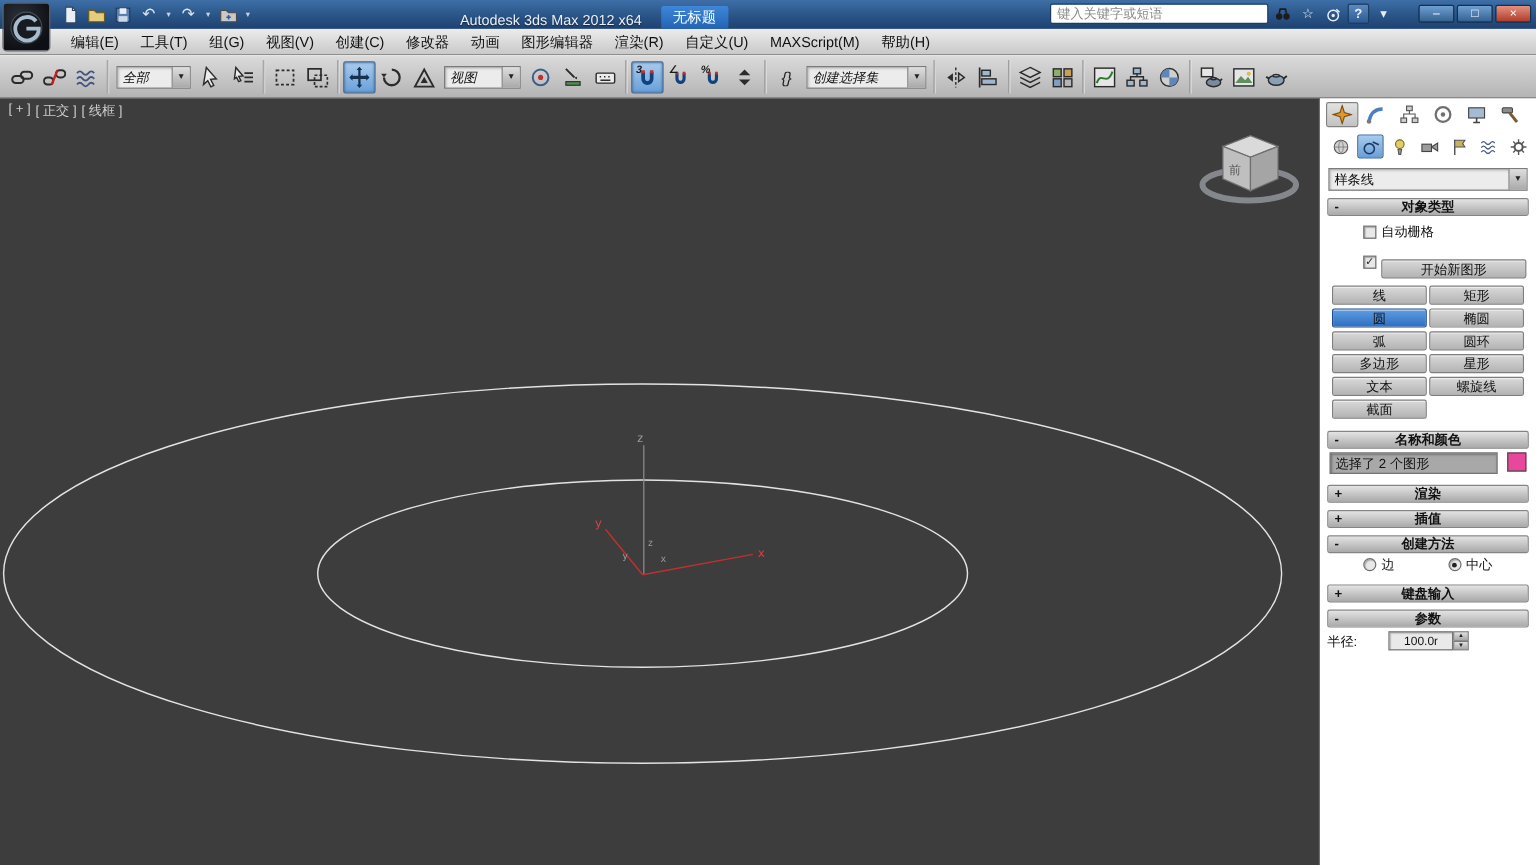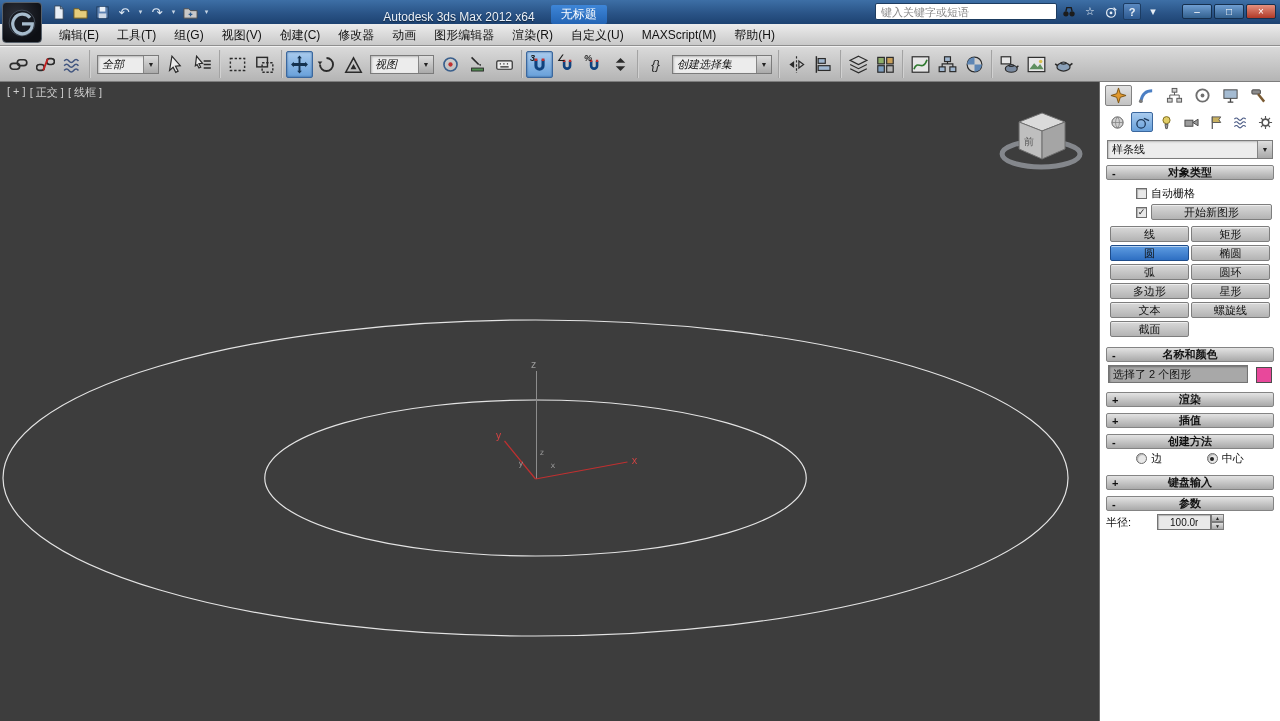--- a/index.html
+++ b/index.html
@@ -73,22 +73,22 @@
   .rollout { margin:6px 6px 0; }
   .rollout-hd { height:15px; background:linear-gradient(#e3e3e3,#a9a9a9); border:1px solid #848484; border-radius:2px; display:flex; align-items:center; position:relative; }
   .rollout-hd .pm { position:absolute; left:5px; font-weight:bold; font-size:11px; }
   .rollout-hd .ttl { flex:1; text-align:center; font-weight:bold; font-size:11px; }
   .rollout-bd { padding:4px 2px 2px; }
   .cb-row { display:flex; align-items:center; margin:2px 0 3px 28px; gap:4px; }
   .checkbox { width:11px; height:11px; background:#e8e8e8; border:1px solid #6d6d6d; box-shadow:inset 1px 1px 1px rgba(0,0,0,.25); display:flex; align-items:center; justify-content:center; font-size:9px; color:#222; line-height:1; }
   .ot-grid { display:grid; grid-template-columns:1fr 1fr; gap:3px 2px; padding:3px 2px 2px; }
   .cp-btn { height:16px; background:linear-gradient(#d9d9d9,#b3b3b3); border:1px solid #7e7e7e; border-radius:2px; font-size:11px; display:flex; align-items:center; justify-content:center; box-shadow:inset 0 1px 0 rgba(255,255,255,.55); white-space:nowrap; }
   .cp-btn.active { background:linear-gradient(#5f9de2,#2e6fc2); border-color:#1d4c8b; }
-  .cp-btn.flex1 { flex:1; }
-  .nc-row { display:flex; align-items:flex-end; padding:3px 2px; gap:8px; }
+  .cp-btn.flex1 { flex:1;margin-top:12px; }
+  .nc-row { display:flex; align-items:flex-start; padding:3px 2px; gap:8px; }
   .sunken-input { flex:1; height:18px; background:#a8a8a8; border:1px solid #747474; box-shadow:inset 1px 1px 2px rgba(0,0,0,.35); font-size:11px; padding:0 4px; color:#111; min-width:0; }
   .swatch { width:16px; height:16px; border:1px solid #4d4d4d; background:#e8489b; }
   .radio-row { display:flex; justify-content:space-around; padding:2px 8px 3px; }
   .radio-item { display:flex; align-items:center; gap:4px; }
   .radio { width:11px; height:11px; border-radius:50%; background:#e8e8e8; border:1px solid #6d6d6d; box-shadow:inset 1px 1px 1px rgba(0,0,0,.25); position:relative; }
   .radio.checked::after { content:""; position:absolute; left:2.5px; top:2.5px; width:4px; height:4px; border-radius:50%; background:#222; }
   .param-row { display:flex; align-items:center; justify-content:flex-start; gap:5px; padding:3px 10px 3px 0; }
   .spin { display:flex; }
   .spin input { width:54px; height:16px; background:#e9e9e9; border:1px solid #747474; box-shadow:inset 1px 1px 1px rgba(0,0,0,.25); font-size:10px; padding:0 12px; color:#111;margin-left:21px; }
   .spin-btns { display:flex; flex-direction:column; }

